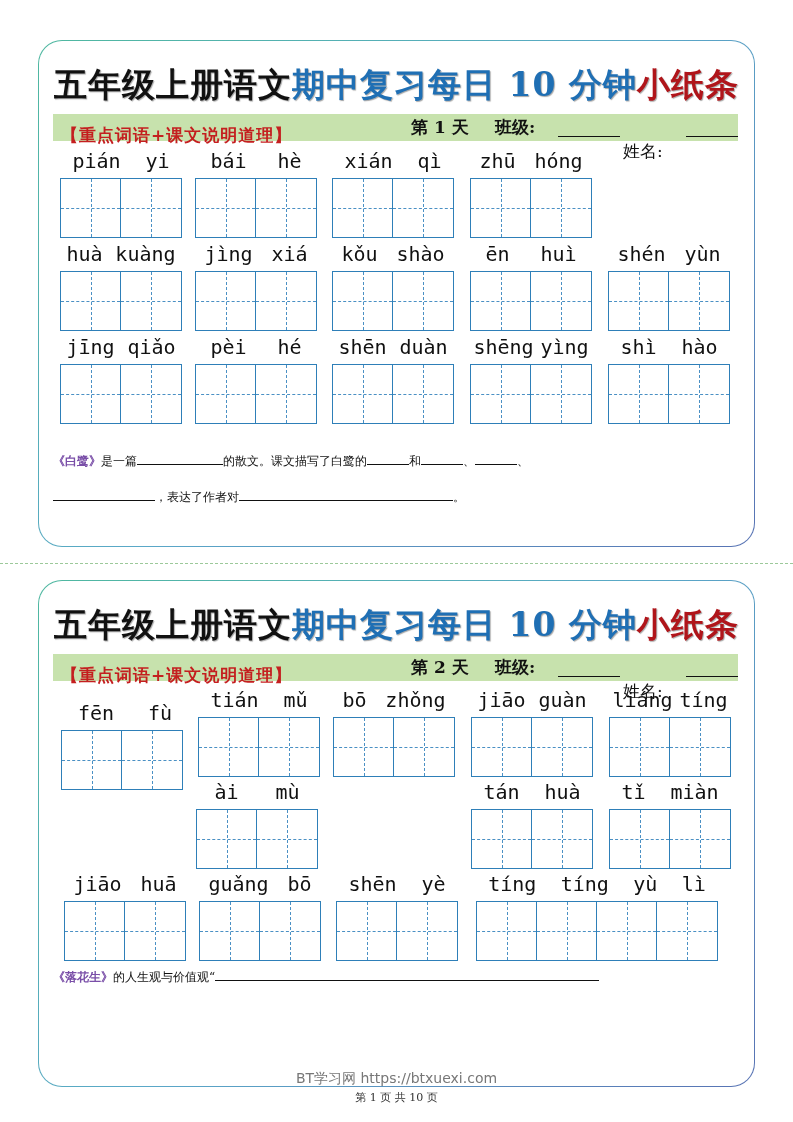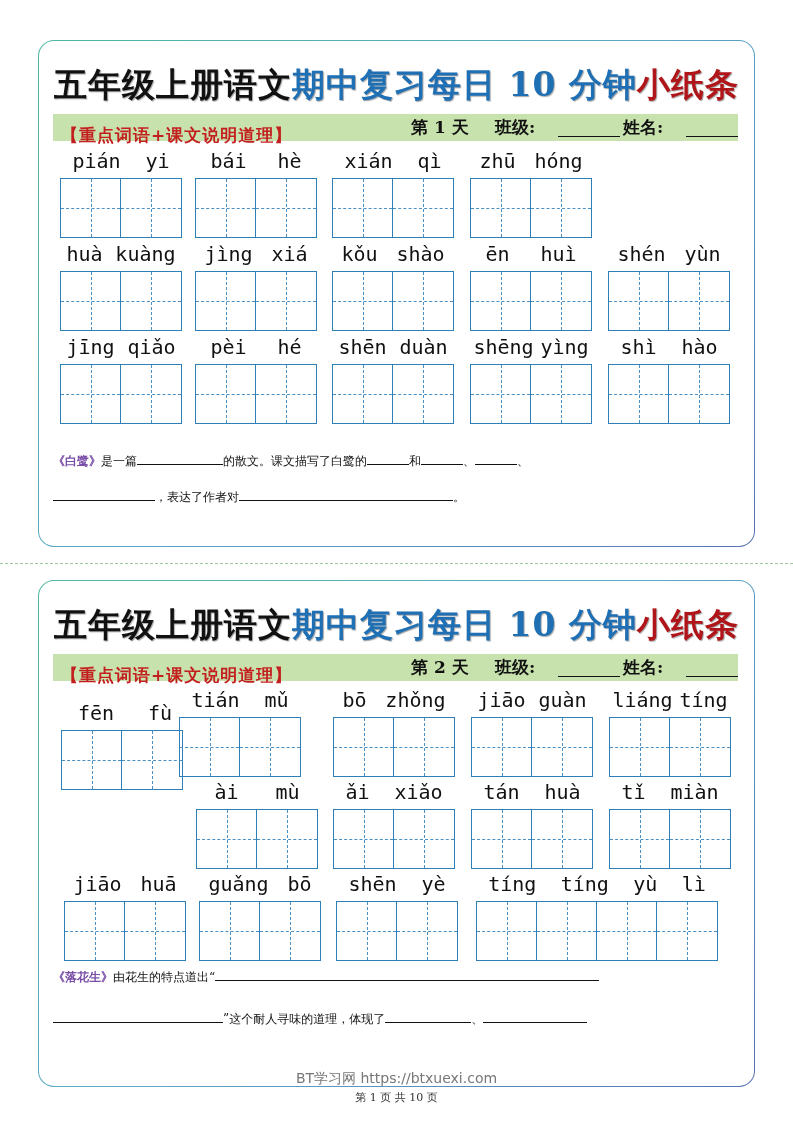--- a/index.html
+++ b/index.html
@@ -1,21 +1,21 @@
 <!DOCTYPE html>
 <html><head>
 <meta charset="utf-8">
 <style>
   * { box-sizing: border-box; margin: 0; padding: 0; }
   html, body { width: 793px; height: 1122px; background: #ffffff; overflow: hidden; }
   body { position: relative; font-family: "DejaVu Serif", serif; color: #111; }
 
   .card {
     position: absolute; left: 38px; width: 717px; height: 507px;
-    border-radius: 16px;
+    border-radius: 24px;
     border: 1.5px solid transparent;
     background:
       linear-gradient(#fff, #fff) padding-box,
       linear-gradient(135deg, #4fb8a0 0%, #5aa8c8 50%, #5873b4 100%) border-box;
   }
   #card-1 { top: 40px; }
   #card-2 { top: 580px; }
 
   .title {
     position: absolute; left: 0; top: 22px; width: 100%;
@@ -31,21 +31,21 @@
   .green-bar {
     position: absolute; left: 14px; top: 73px; width: 685px; height: 27px;
     background: #c7e2ad;
     font-size: 17px; line-height: 27px; white-space: nowrap;
   }
   .green-bar .topic { position: absolute; left: 8px; color: #c41f1f; font-weight: bold; letter-spacing: 1px; margin-top: 8px; }
   .green-bar .day { position: absolute; left: 358px; font-weight: bold; }
   .green-bar .cls-label { position: absolute; left: 442px; font-weight: bold; }
   .green-bar .blank { position: absolute; top: 5px; height: 18px; border-bottom: 1.2px solid #111; }
   .green-bar .cls-blank { left: 505px; width: 62px; }
-  .green-bar .name-label { position: absolute; left: 570px; font-weight: bold; }
+  .green-bar .name-label { position: absolute; left: 570px; font-weight: normal; margin-top: 24px; }
   .green-bar .name-blank { left: 633px; width: 52px; }
 
   .word { position: absolute; }
   .pinyin {
     position: absolute; left: 0; width: 100%; top: 0; height: 26px;
     display: flex; justify-content: space-around;
     font-family: "DejaVu Sans Mono", monospace; font-size: 20px; line-height: 26px;
     color: #111; white-space: nowrap;
   }
   .grid {
@@ -274,21 +274,21 @@
   <div class="word" style="left:22px;top:119px;width:128px;height:92px">
     <div class="pinyin">
         <span>fēn</span>
         <span>fù</span>
       </div>
     <div class="grid">
         <div class="cell"></div>
         <div class="cell"></div>
       </div>
   </div>
-  <div class="word" style="left:140px;top:106px;width:122px;height:92px">
+  <div class="word" style="left:159px;top:106px;width:122px;height:92px">
     <div class="pinyin">
         <span>tián</span>
         <span>mǔ</span>
       </div>
     <div class="grid">
         <div class="cell"></div>
         <div class="cell"></div>
       </div>
   </div>
   <div class="word" style="left:294px;top:106px;width:122px;height:92px">
@@ -319,30 +319,20 @@
     <div class="grid">
         <div class="cell"></div>
         <div class="cell"></div>
       </div>
   </div>
 
   <div class="word" style="left:157px;top:198px;width:122px;height:92px">
     <div class="pinyin">
         <span>ài</span>
         <span>mù</span>
-      </div>
-    <div class="grid">
-        <div class="cell"></div>
-        <div class="cell"></div>
-      </div>
-  </div>
-  <div class="word" style="left:294px;top:198px;width:122px;height:92px">
-    <div class="pinyin">
-        <span>ǎi</span>
-        <span>xiǎo</span>
       </div>
     <div class="grid">
         <div class="cell"></div>
         <div class="cell"></div>
       </div>
   </div>
   <div class="word" style="left:432px;top:198px;width:122px;height:92px">
     <div class="pinyin">
         <span>tán</span>
         <span>huà</span>
@@ -402,21 +392,18 @@
       </div>
     <div class="grid">
         <div class="cell"></div>
         <div class="cell"></div>
         <div class="cell"></div>
         <div class="cell"></div>
       </div>
   </div>
 
   <div class="sentence" style="top:382px">
-    <span class="book">《落花生》</span><span>由花生的特点道出“</span><span class="fill" style="width:384px"></span>
-  </div>
-  <div class="sentence" style="top:424px">
-    <span class="fill" style="width:170px"></span><span>”这个耐人寻味的道理，体现了</span><span class="fill" style="width:86px"></span><span>、</span><span class="fill" style="width:104px"></span>
+    <span class="book">《落花生》</span><span>的人生观与价值观“</span><span class="fill" style="width:384px"></span>
   </div>
 </div>
 
 <div class="footer-site">BT学习网 https://btxuexi.com</div>
 <div class="footer-page">第 1 页 共 10 页</div>
 
 </body></html>

